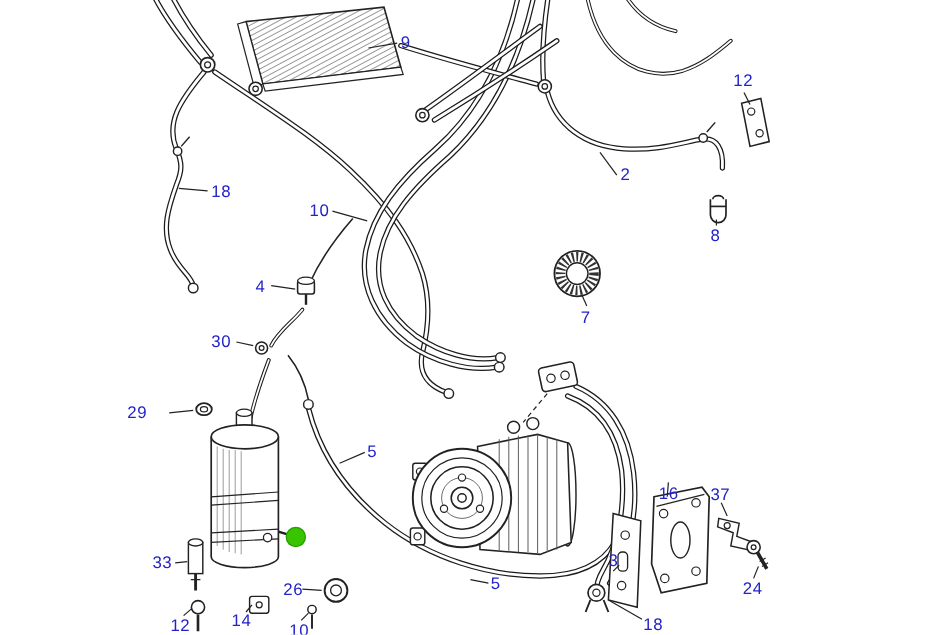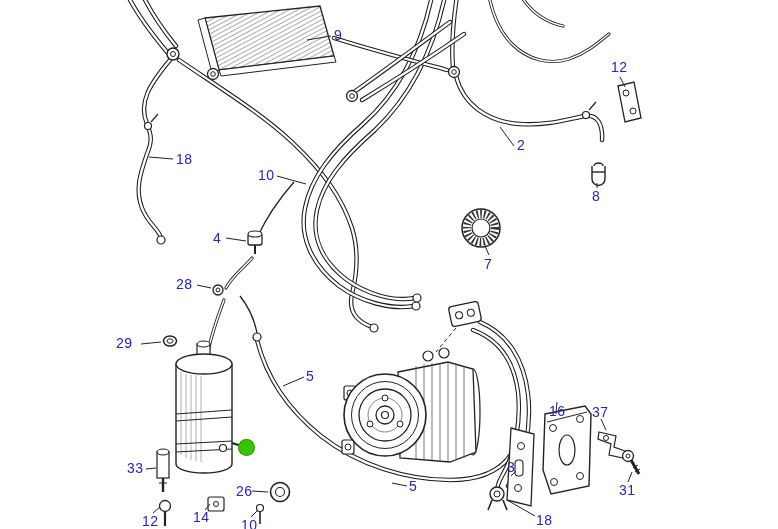--- a/index.html
+++ b/index.html
@@ -303,29 +303,29 @@
   </svg>
 
   <span class="part-label" style="left:334px;top:28px">9</span>
   <span class="part-label" style="left:611px;top:60px">12</span>
   <span class="part-label" style="left:517px;top:138px">2</span>
   <span class="part-label" style="left:176px;top:152px">18</span>
   <span class="part-label" style="left:258px;top:168px">10</span>
   <span class="part-label" style="left:592px;top:189px">8</span>
   <span class="part-label" style="left:213px;top:231px">4</span>
   <span class="part-label" style="left:484px;top:257px">7</span>
-  <span class="part-label" style="left:176px;top:277px">28</span>
-  <span class="part-label" style="left:116px;top:336px">29</span>
+  <span class="part-label" style="left:176px;top:277px">30</span>
+  <span class="part-label" style="left:106px;top:336px">29</span>
   <span class="part-label" style="left:306px;top:369px">5</span>
   <span class="part-label" style="left:549px;top:404px">16</span>
   <span class="part-label" style="left:592px;top:405px">37</span>
   <span class="part-label" style="left:127px;top:461px">33</span>
   <span class="part-label" style="left:236px;top:484px">26</span>
   <span class="part-label" style="left:507px;top:460px">3</span>
-  <span class="part-label" style="left:619px;top:483px">31</span>
+  <span class="part-label" style="left:619px;top:483px">24</span>
   <span class="part-label" style="left:409px;top:479px">5</span>
   <span class="part-label" style="left:142px;top:514px">12</span>
   <span class="part-label" style="left:193px;top:510px">14</span>
   <span class="part-label" style="left:241px;top:518px">10</span>
   <span class="part-label" style="left:536px;top:513px">18</span>
 
   <div class="marker" style="left:238px;top:439px"></div>
 
 </div>
 

